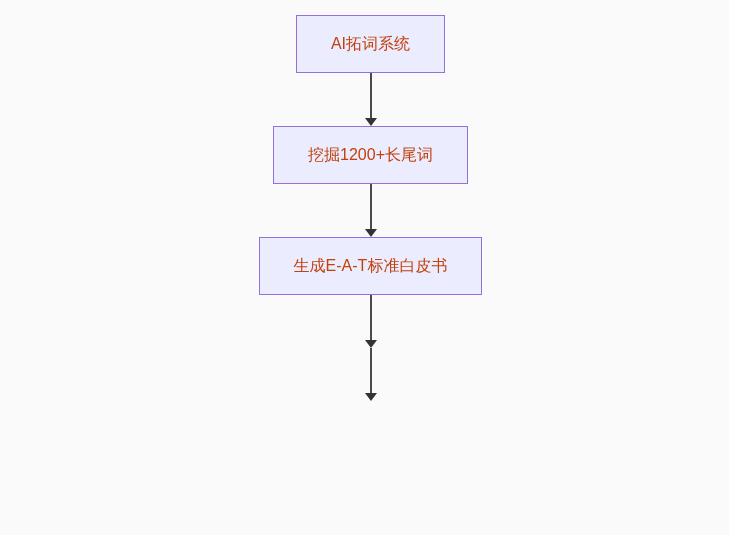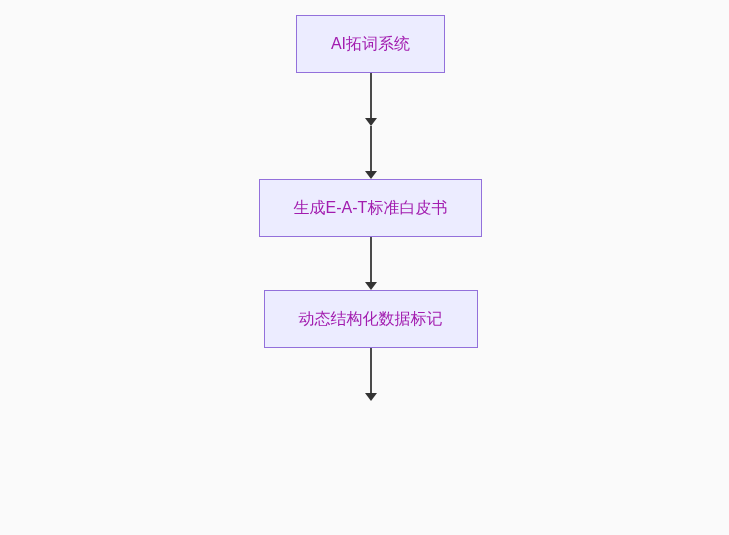--- a/index.html
+++ b/index.html
@@ -22,21 +22,21 @@
     display: flex;
     flex-direction: column;
     align-items: center;
     padding-top: 15px;
     transform: translateX(6px);
   }
 
   .node {
     background: #ececff;
     border: 1px solid #9370db;
-    color: #a21caf;
+    color: #c2410c;
     font-size: 16px;
     line-height: 26px;
     padding: 15px 34px;
     text-align: center;
     white-space: nowrap;
     min-height: 56px;
     display: flex;
     align-items: center;
     justify-content: flex-end;
   }
@@ -69,38 +69,38 @@
 
   <div class="node">
     <span>AI拓词系统</span>
   </div>
 
   <div class="edge">
     <div class="line"></div>
     <div class="head"></div>
   </div>
 
+  <div class="node">
+    <span>挖掘1200+长尾词</span>
+  </div>
 
   <div class="edge">
     <div class="line"></div>
     <div class="head"></div>
   </div>
 
   <div class="node">
     <span>生成E-A-T标准白皮书</span>
   </div>
 
   <div class="edge">
     <div class="line"></div>
     <div class="head"></div>
   </div>
 
-  <div class="node">
-    <span>动态结构化数据标记</span>
-  </div>
 
   <div class="edge">
     <div class="line"></div>
     <div class="head"></div>
   </div>
 
 
 </div>
 
 </body></html>

